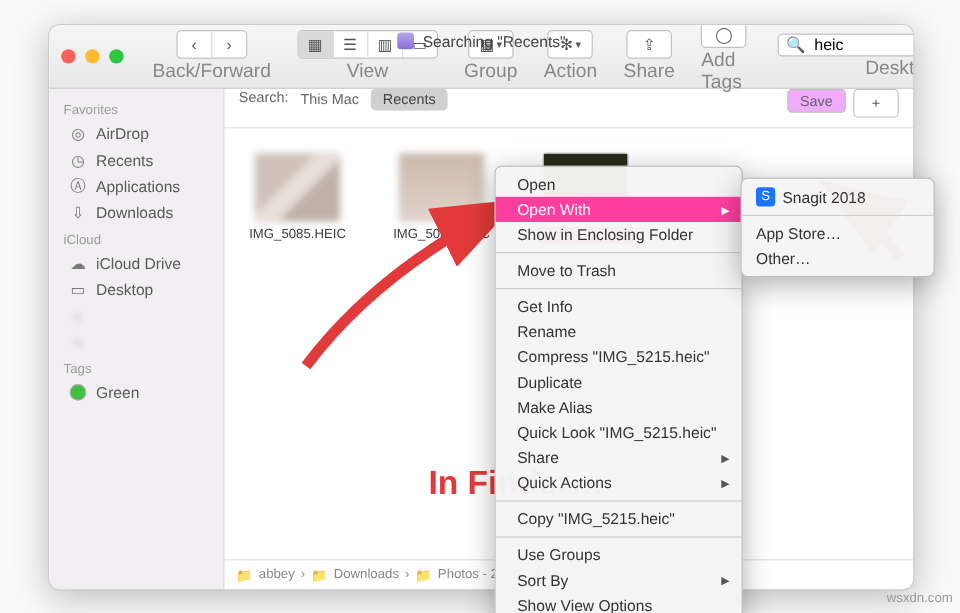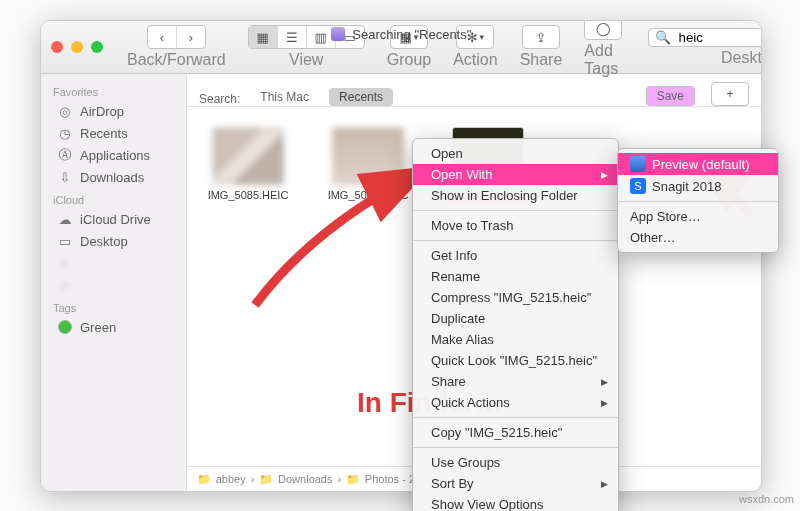--- a/index.html
+++ b/index.html
@@ -19,21 +19,21 @@
   .search{flex:1;max-width:190px;height:22px;border:1px solid #c2c2c2;border-radius:4px;background:#fff;display:flex;align-items:center;padding:0 6px;color:#666;gap:5px}
   .search input{border:none;outline:none;font:12px inherit;flex:1;background:transparent}
   .body{flex:1;display:flex;overflow:hidden}
   .sidebar{width:145px;background:#f1eff1;border-right:1px solid #ddd;overflow:auto;padding:6px 0}
   .sb-head{font-size:11px;color:#9b9b9b;padding:6px 12px 2px}
   .sb-item{display:flex;align-items:center;gap:7px;padding:3px 12px;color:#5a5a5a;border-radius:4px;margin:0 4px}
   .sb-item .ic{width:16px;height:16px;display:flex;align-items:center;justify-content:center;font-size:13px;color:#7a7a7a}
   .sb-item.blur{filter:blur(3px);opacity:.7}
   .tagdot{width:12px;height:12px;border-radius:50%;border:1px solid #aaa}
   .main{flex:1;display:flex;flex-direction:column;min-width:0}
-  .scope{height:32px;border-bottom:1px solid #e1e1e1;display:flex;align-items:flex-end;gap:10px;padding:0 12px;font-size:12px;color:#666}
+  .scope{height:32px;border-bottom:1px solid #e1e1e1;display:flex;align-items:flex-start;padding:0 12px;font-size:12px;color:#666}
   .scope .pill{padding:2px 10px;border-radius:4px}
   .scope .pill.act{background:#d0d0d0;color:#444}
   .scope .save{margin-left:auto;border:1px solid #c2c2c2;border-radius:4px;background:#f0abfc;padding:2px 10px;font-size:12px}
   .grid{flex:1;padding:20px 16px;position:relative;display:flex;gap:30px;align-items:flex-start;overflow:hidden}
   .file{display:flex;flex-direction:column;align-items:center;width:90px;gap:4px}
   .thumb{width:70px;height:56px;border:1px solid #ccc;border-radius:3px;background:linear-gradient(135deg,#d0c2b8 40%,#e8dfd9 40%,#e8dfd9 60%,#bfb1a7 60%);background-size:cover}
   .thumb.t1{filter:blur(3px)}
   .thumb.t2{filter:blur(3px);background:linear-gradient(#cab8ad,#e0d3ca)}
   .thumb.t3{background:linear-gradient(#2b2b1a 70%,#6a7a60 70%)}
   .fname{font-size:11px;color:#3a3a3a;text-align:right;white-space:nowrap}
@@ -228,24 +228,20 @@
       <div class="cm-item has-sub">Share</div>
       <div class="cm-item has-sub">Quick Actions</div>
       <div class="cm-sep"></div>
       <div class="cm-item">Copy "IMG_5215.heic"</div>
       <div class="cm-sep"></div>
       <div class="cm-item">Use Groups</div>
       <div class="cm-item has-sub">Sort By</div>
       <div class="cm-item">Show View Options</div>
     </div>
   <div class="submenu" id="submenu">
-      <div class="sm-item hl">
-        <span class="ai" style="background: linear-gradient(rgb(90, 160, 255), rgb(58, 95, 191));"></span>
-        <span>Preview (default)</span>
-      </div>
       <div class="sm-item">
         <span class="ai" style="background: rgb(30, 115, 255);">S</span>
         <span>Snagit 2018</span>
       </div>
       <div class="cm-sep"></div>
       <div class="sm-item">
         <span>App Store…</span>
       </div>
       <div class="sm-item">
         <span>Other…</span>

